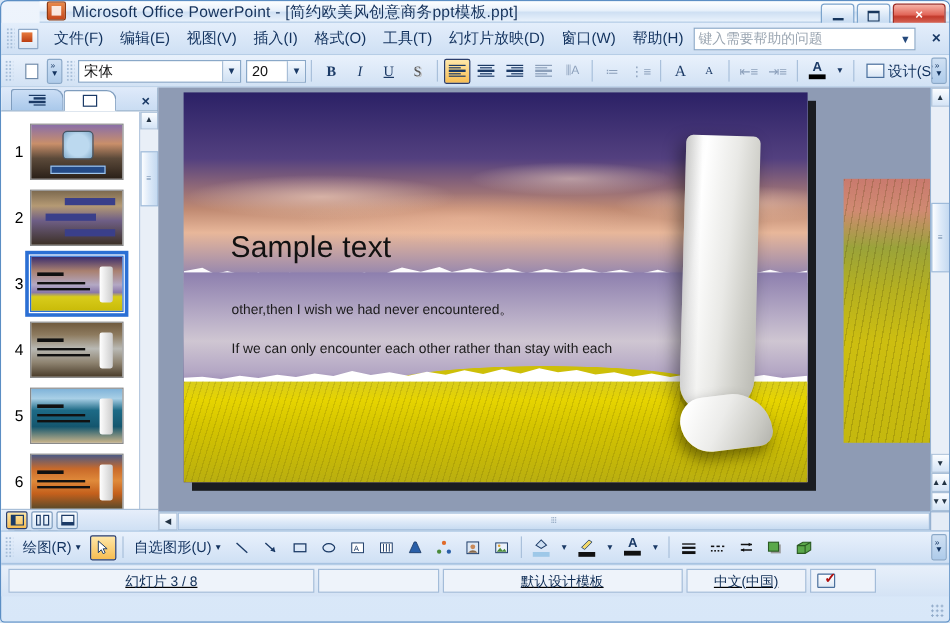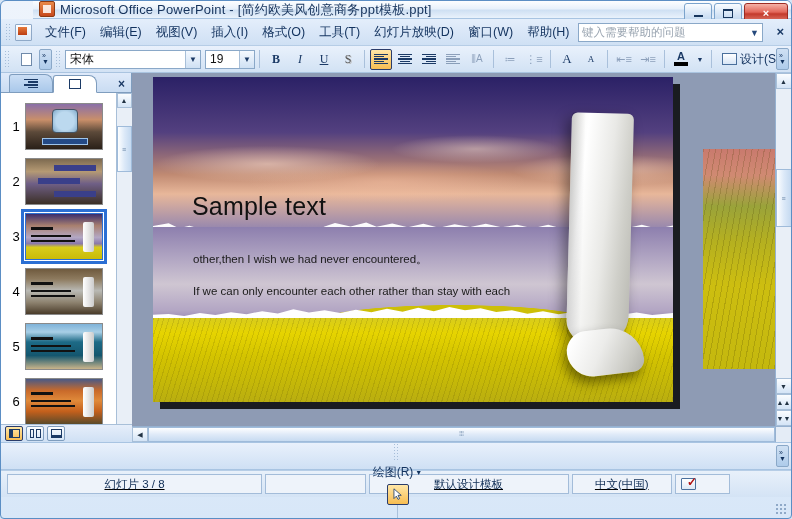--- a/index.html
+++ b/index.html
@@ -345,21 +345,21 @@
   .vi-normal{width:11px;height:9px;border:1.4px solid #1b3a66;border-left-width:4px;}
   .vi-sorter{width:11px;height:9px;display:flex;gap:1.5px;}
   .vi-sorter i{flex:1;border:1.2px solid #1b3a66;}
   .vi-show{width:11px;height:9px;border:1.4px solid #1b3a66;border-bottom-width:3px;}
 
   
   .drawbar {
     height: 28px; display:flex; align-items:center;
     background: linear-gradient(180deg,#e9f1fc 0%,#cfe0f4 100%);
     border-top: 1px solid #a8c4e2; border-bottom:1px solid #a8c4e2;
-    padding-left:3px; position:relative;flex-direction:column;
+    padding-left:3px; position:relative;
   }
   .dbtn-label{display:flex;align-items:center;gap:2px;font-size:12px;color:#12325e;
     padding:2px 4px;border:1px solid transparent;border-radius:2px;}
   .caret{font-size:7px;color:#12325e;}
   .shape-ico{width:16px;height:13px;display:block;}
 
   
   .statusbar{
     height:27px; display:flex; align-items:center; gap:0;
     background:linear-gradient(180deg,#e8f0fa,#d4e3f5);
@@ -431,21 +431,21 @@
     </div>
     <div class="toolbar-overflow" style="position:static;margin:0 3px 0 1px;height:21px;">»<br>▼</div>
     <div class="gripper"></div>
 
     <div class="combo font-combo">
       <span>宋体</span>
       <span class="arrow">▼</span>
     </div>
     <div style="width:4px;flex:none"></div>
     <div class="combo size-combo">
-      <span>19</span>
+      <span>20</span>
       <span class="arrow">▼</span>
     </div>
     <div class="sep"></div>
 
     <div class="tbtn">
         <span class="g-bold">B</span>
       </div>
     <div class="tbtn">
         <span class="g-ital">I</span>
       </div>

